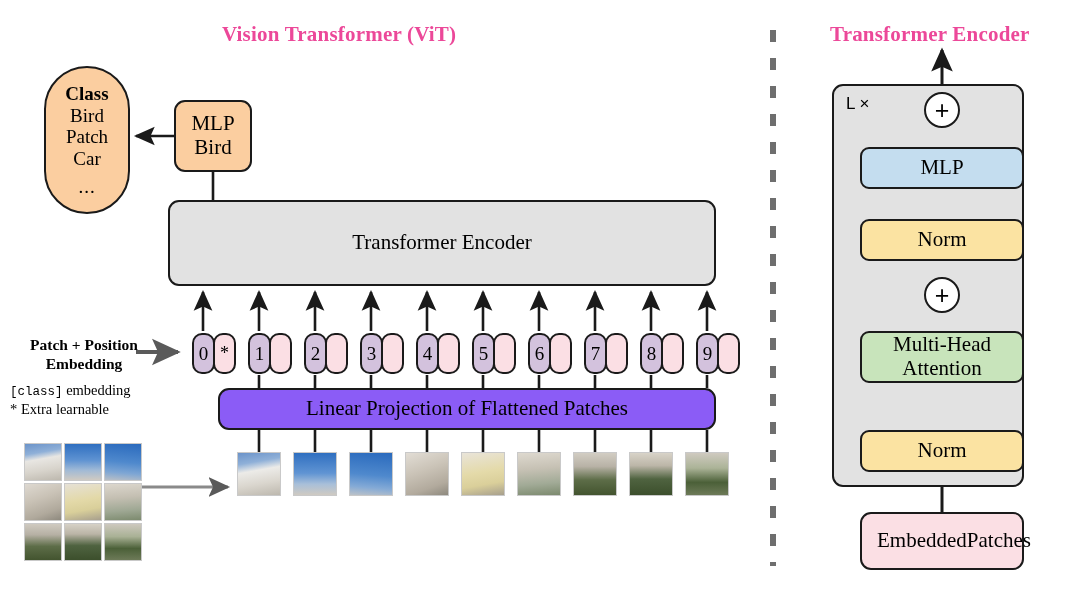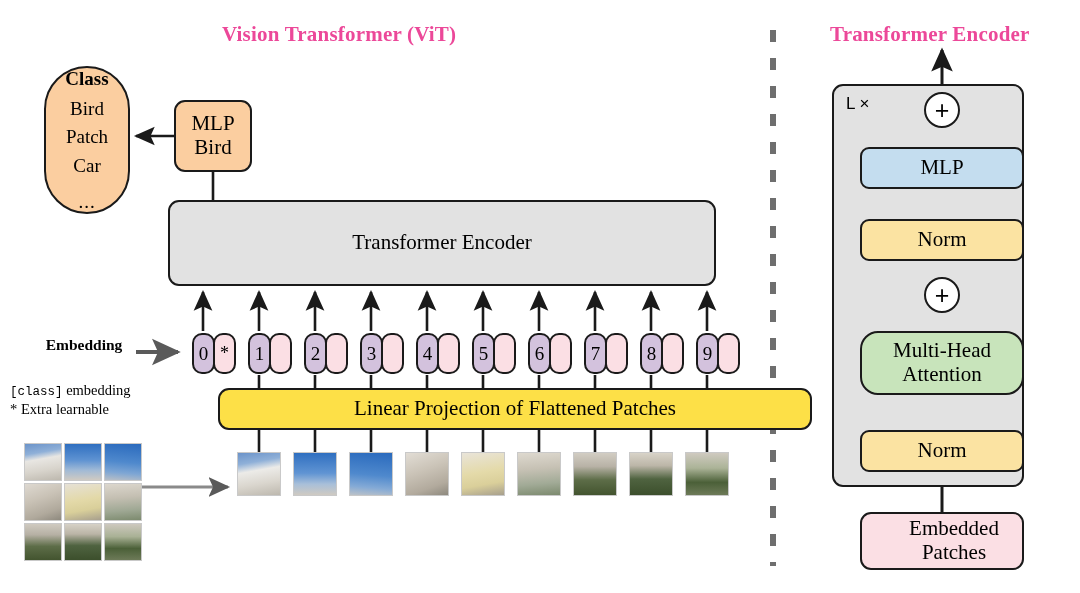--- a/index.html
+++ b/index.html
@@ -21,39 +21,39 @@
   
   .box{
     position:absolute;box-sizing:border-box;border:2.5px solid #1a1a1a;
     display:flex;align-items:center;justify-content:center;text-align:center;
     font-family:"Liberation Serif",serif;color:#000;line-height:1.12;
   }
 
   
   #class-pill{
     left:44px;top:66px;width:86px;height:148px;border-radius:45px;
-    background:#fbceA0;flex-direction:column;font-size:19px;justify-content:space-between;
+    background:#fbceA0;flex-direction:column;font-size:19px;
   }
   #class-pill .hdr{font-weight:bold;font-size:19px;margin-bottom:1px;}
   #class-pill .ln{font-size:19px;}
   #class-pill .dots{font-size:19px;margin-top:7px;letter-spacing:1px;}
 
   #mlp-head{
     left:174px;top:100px;width:78px;height:72px;border-radius:11px;
     background:#fbceA0;flex-direction:column;font-size:21px;
   }
 
   #encoder-left{
     left:168px;top:200px;width:548px;height:86px;border-radius:11px;
     background:#e2e2e2;font-size:21px;
   }
 
   #linear-proj{
-    left:218px;top:388px;width:594px;height:42px;border-radius:11px;
-    background:#fde047;font-size:21px;
+    left:218px;top:388px;width:498px;height:42px;border-radius:11px;
+    background:#8b5cf6;font-size:21px;
   }
 
   
   .lbl{position:absolute;font-family:"Liberation Serif",serif;color:#000;}
   #lbl-patchpos{
     left:6px;top:336px;width:156px;text-align:center;font-weight:bold;
     font-size:15.5px;line-height:1.2;
   }
   #lbl-extra{
     left:10px;top:381px;width:158px;text-align:left;font-size:14.5px;line-height:1.28;
@@ -86,30 +86,30 @@
   }
   #mlp-box{
     left:860px;top:147px;width:164px;height:42px;border-radius:9px;
     background:#c4ddef;font-size:21px;
   }
   #norm-top{
     left:860px;top:219px;width:164px;height:42px;border-radius:9px;
     background:#fbe3a2;font-size:21px;
   }
   #mha-box{
-    left:860px;top:331px;width:164px;height:64px;border-radius:18px;
+    left:860px;top:331px;width:164px;height:52px;border-radius:9px;
     background:#c8e4bb;font-size:21px;flex-direction:column;
   }
   #norm-bot{
     left:860px;top:430px;width:164px;height:42px;border-radius:9px;
     background:#fbe3a2;font-size:21px;
   }
   #emb-patches{
     left:860px;top:512px;width:164px;height:58px;border-radius:11px;
-    background:#fbdfe4;font-size:21px;flex-direction:column;padding-left:24px;
+    background:#fbdfe4;font-size:21px;padding-left:24px;
   }
 
   
   .plus{
     position:absolute;width:36px;height:36px;border-radius:50%;
     border:2.5px solid #1a1a1a;background:#fff;box-sizing:border-box;
     display:flex;align-items:center;justify-content:center;
     font-family:"Liberation Sans",sans-serif;font-size:25px;color:#000;line-height:1;
   }
   #plus-top{left:924px;top:92px;}
@@ -223,20 +223,21 @@
 
   <div class="box" id="encoder-left">
     <span>Transformer Encoder</span>
   </div>
 
   <div class="box" id="linear-proj">
     <span>Linear Projection of Flattened Patches</span>
   </div>
 
   <div class="lbl" id="lbl-patchpos">
+    <div>Patch + Position</div>
     <div>Embedding</div>
   </div>
 
   <div class="lbl" id="lbl-extra">
     <div><span class="mono">[class]</span><span> embedding</span></div>
     <div>* Extra learnable</div>
   </div>
 
   <div class="token" style="left:192px;">
     <div class="pos">0</div>

